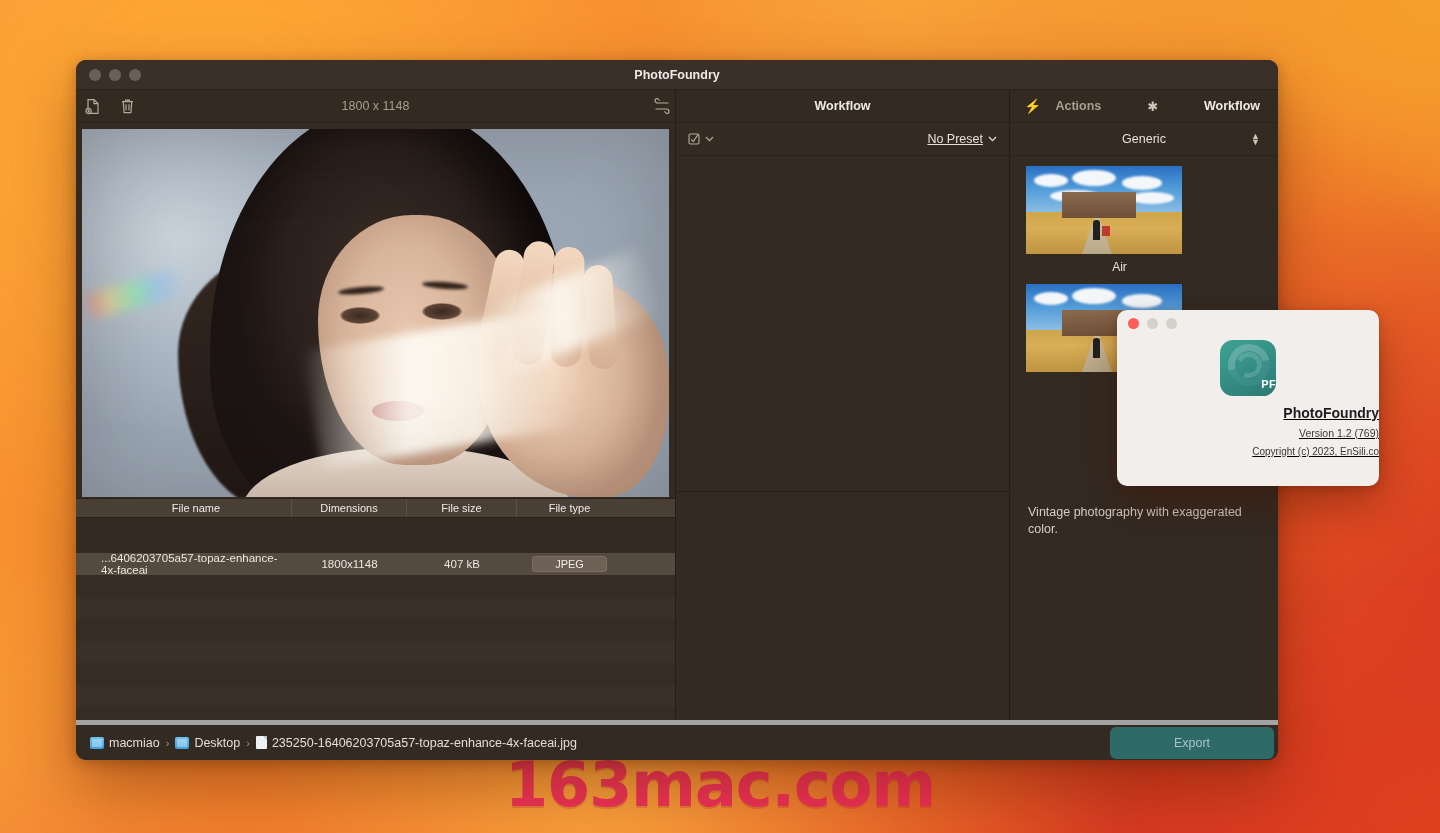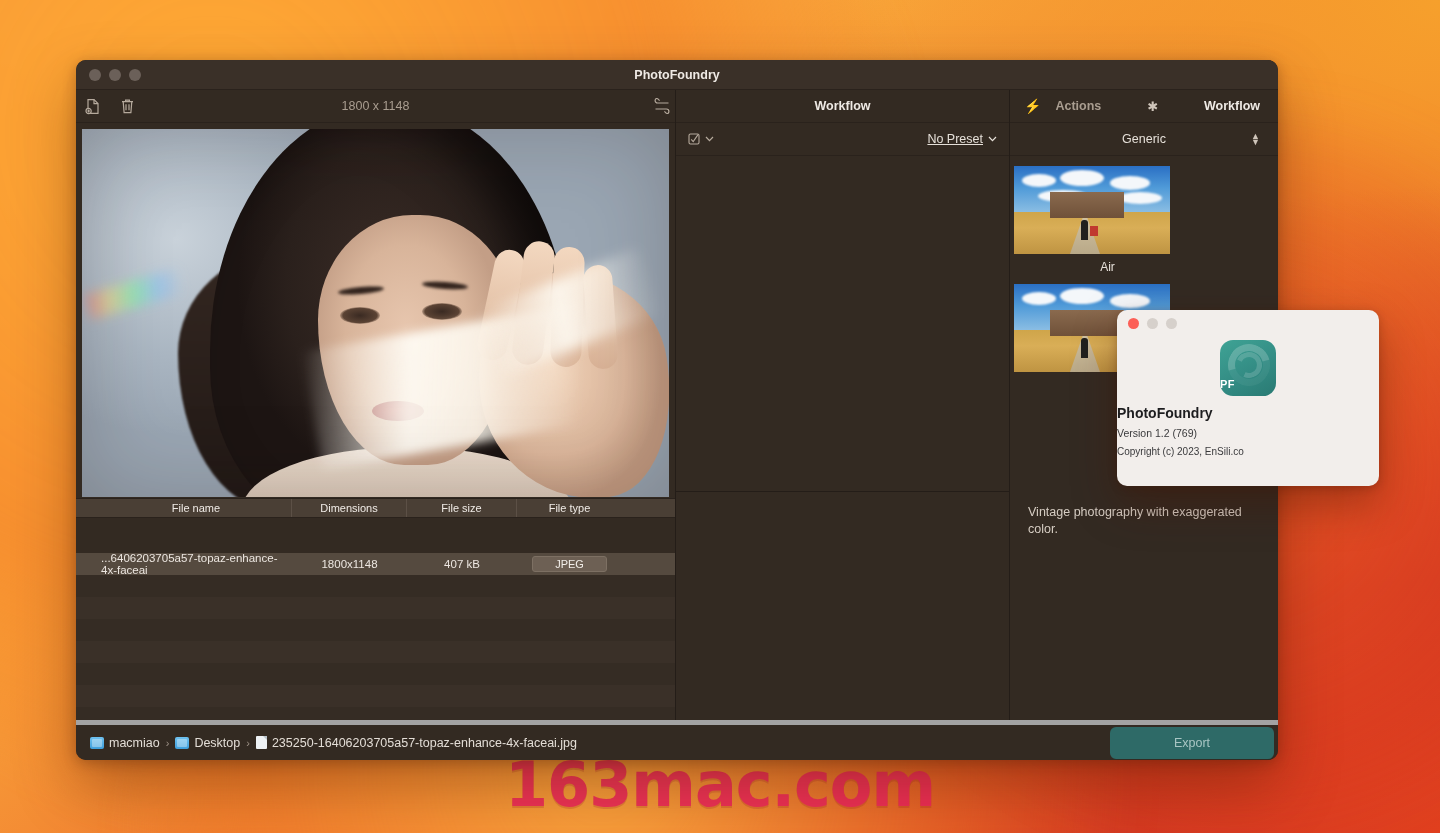--- a/index.html
+++ b/index.html
@@ -331,21 +331,21 @@
     position: absolute; right: 18px;
     display: flex; flex-direction: column; line-height: 6px;
     color: #cfc5ba; font-size: 9px;
   }
 
   .eff-list {
     flex: none; height: 320px;
     overflow: hidden;
     padding: 10px 0 0 4px;
   }
-  .eff-item { width: 187px; margin: 0 0 10px 0; }
+  .eff-item { width: 187px; margin: 0 0 10px 12px; }
   .eff-thumb {
     width: 156px; height: 88px;
     position: relative; overflow: hidden;
     background: #6f7f8f;
   }
   .th-sky {
     position: absolute; left: 0; right: 0; top: 0; height: 48px;
     background: linear-gradient(180deg, #2a6fc4 0%, #4f9ad8 45%, #8fc0e4 100%);
   }
   .th-cloud {
@@ -453,21 +453,21 @@
     background: #f2eeeb;
     border-radius: 10px;
     box-shadow: 0 18px 44px rgba(70,20,0,0.40), 0 2px 8px rgba(60,20,0,0.25);
     overflow: hidden;
   }
   .about-tb { height: 26px; display: flex; align-items: center; padding-left: 11px; gap: 8px; }
   .at { width: 11px; height: 11px; border-radius: 50%; }
   .at.close { background: #fc5f57; }
   .at.min { background: #d6d0cb; }
   .at.max { background: #d6d0cb; }
-  .about-body { text-align: left; padding-top: 4px; }
+  .about-body { text-align: right; padding-top: 4px; text-decoration: underline; }
   .app-icon {
     width: 56px; height: 56px; margin: 0 auto;
     border-radius: 13px;
     background: linear-gradient(150deg, #3fa395 0%, #338c84 55%, #2a7a73 100%);
     position: relative; overflow: hidden;
   }
   .app-icon .swirl {
     position: absolute; left: 8px; top: 4px;
     width: 42px; height: 42px;
     border-radius: 50%;

